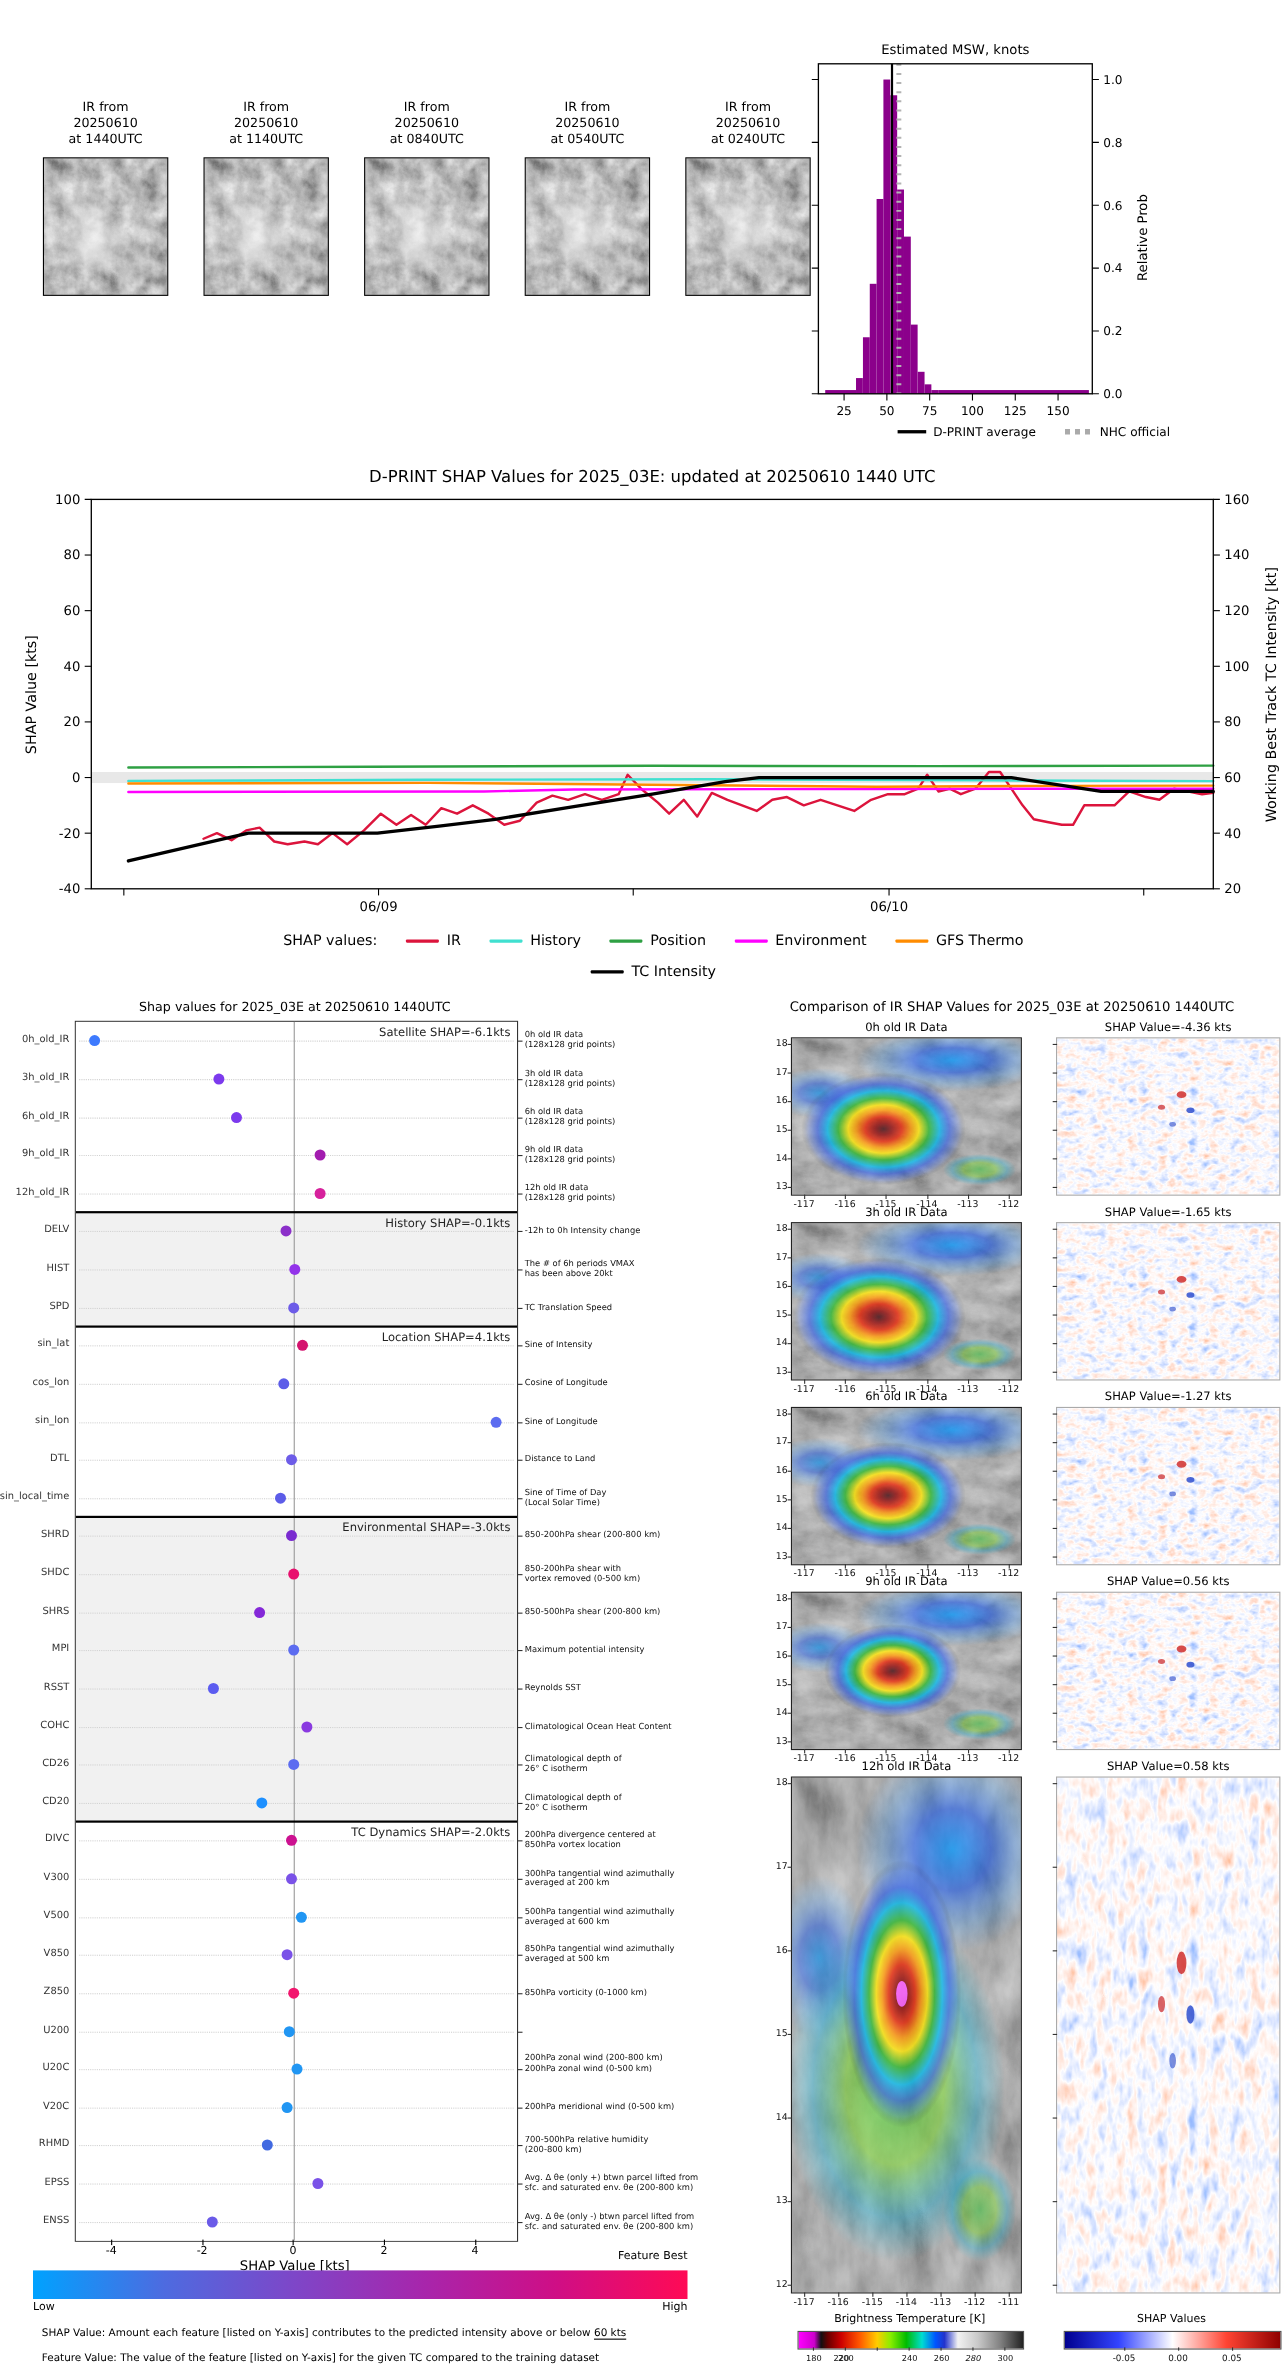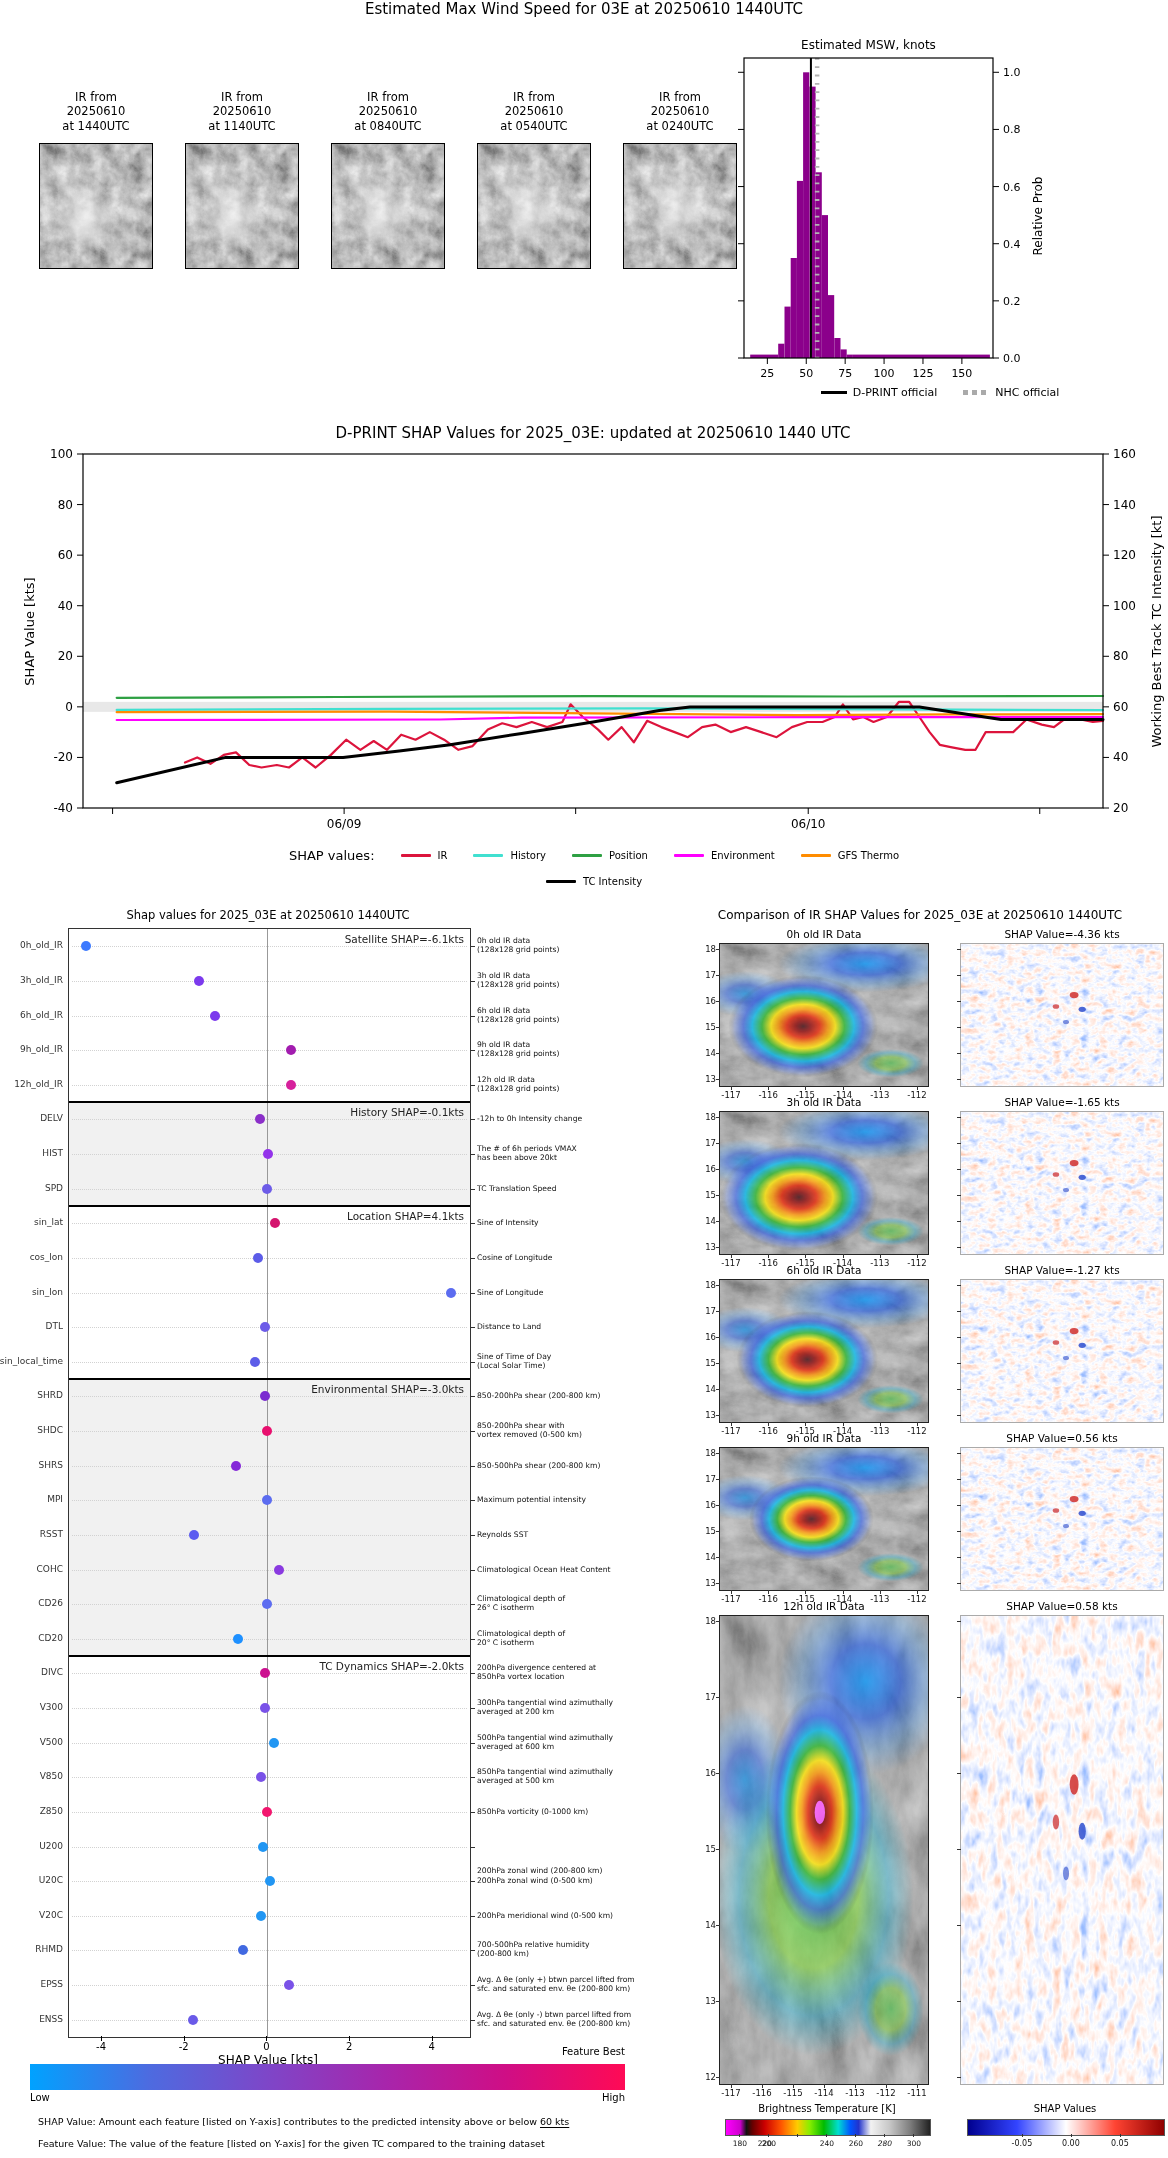--- a/index.html
+++ b/index.html
@@ -11,21 +11,21 @@
   .rotwrap{display:flex;align-items:center;justify-content:center;}
   .rot{display:inline-block;transform:rotate(-90deg);white-space:nowrap;}
   svg{display:block;}
   svg text{font-family:"DejaVu Sans","Liberation Sans",sans-serif;fill:#000;}
   .figtitle{font-size:15px;}
   .subtitle{font-size:12px;}
   .thumb-label{font-size:11.5px;line-height:1.25;}
   .map-svg{outline:1px solid #222;}
   .shapmap-svg{outline:1px solid #aaa;}
   .thumb-svg{outline:1px solid #000;}
-  .legend-item{display:flex;align-items:center;gap:7px;font-size:10px;}
+  .legend-item{display:flex;align-items:center;gap:7px;font-size:13px;}
   .legend-swatch{width:30px;height:3px;border-radius:1px;}
   .hlegend-item{display:flex;align-items:center;gap:6px;font-size:11px;}
   .dp-feat{font-size:9px;color:#333;text-align:right;}
   .dp-desc{font-size:7.6px;line-height:1.18;color:#111;}
   .dp-ann{font-size:10.5px;color:#222;}
   .dp-tick-label{font-size:10px;text-align:center;}
   .cb-tick{font-size:7.5px;text-align:center;color:#111;}
   .row-title{font-size:10.5px;}
   .geo-label{font-size:8.5px;color:#111;}
   u{text-underline-offset:2px;}
@@ -80,21 +80,20 @@
     <radialGradient id="gWhite">
       <stop offset="0%" stop-color="rgba(255,255,255,0.95)"></stop>
       <stop offset="45%" stop-color="rgba(240,240,240,0.75)"></stop>
       <stop offset="100%" stop-color="rgba(240,240,240,0)"></stop>
     </radialGradient>
   </defs>
 </svg>
 
 <div id="page">
 
-  <div class="abs ctr figtitle" style="left:0;top:5;width:1168px;">Estimated Max Wind Speed for 03E at 20250610 1440UTC</div>
 
   <div id="thumbs" class="abs" style="left:38px;top:90px;width:700px;height:180px;display:flex;justify-content:space-between;">
       <div style="width: 116px;">
         <div class="thumb-label ctr pre" style="height: 50px;">IR from
 20250610
 at 1440UTC</div>
         <svg width="112" height="124" viewBox="0 0 100 100" preserveAspectRatio="none" class="thumb-svg" style="margin: 4px 0px 0px 2px;">
           <rect width="100" height="100" fill="#787878"></rect>
           <rect width="100" height="100" filter="url(#fGray)" opacity="0.9"></rect>
           <circle cx="40" cy="58" r="30" fill="url(#gWhite)"></circle>
@@ -202,21 +201,21 @@
         <line x1="293" y1="36.28571428571428" x2="299" y2="36.28571428571428" stroke="#000" stroke-width="1"></line>
         <line x1="38" y1="36.28571428571428" x2="44" y2="36.28571428571428" stroke="#000" stroke-width="1"></line>
         <text x="303" y="40.28571428571428" font-size="11" text-anchor="start">1.0</text>
       </svg>
     <div class="abs rotwrap" style="left:328px;top:80px;width:20px;height:200px;">
       <span class="rot" style="font-size:12px;">Relative Prob</span>
     </div>
     <div class="abs" style="left:30px;top:350px;width:420px;display:flex;justify-content:center;gap:26px;">
       <div class="hlegend-item">
         <span style="width:26px;height:2.5px;background:#000;"></span>
-        <span>D-PRINT official</span>
+        <span>D-PRINT average</span>
       </div>
       <div class="hlegend-item">
         <span style="width:26px;height:4.5px;background:repeating-linear-gradient(90deg,#aaa 0 5px,transparent 5px 9px);"></span>
         <span>NHC official</span>
       </div>
     </div>
   </div>
 
   <div id="ts-wrap" class="abs" style="left:20px;top:424px;width:1148px;height:500px;">
     <div class="abs ctr figtitle" style="left:63px;top:0;width:1020px;">D-PRINT SHAP Values for 2025_03E: updated at 20250610 1440 UTC</div>

